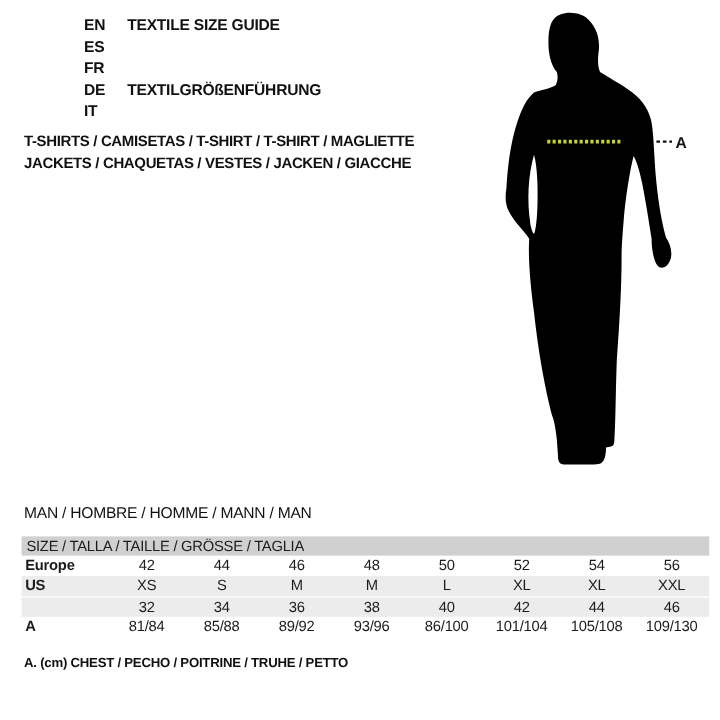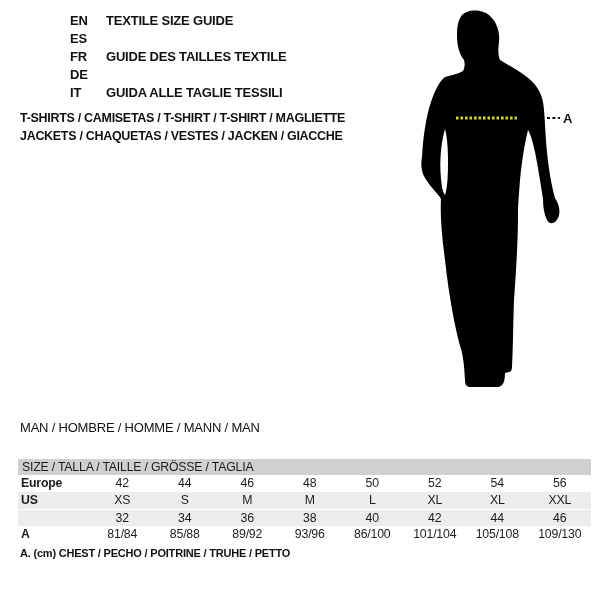--- a/index.html
+++ b/index.html
@@ -15,21 +15,21 @@
   .lang-block{left:22px;top:12px;font-size:13px;font-weight:700;letter-spacing:-0.2px;}
   .lang-row{display:flex;height:18px;line-height:18px;}
   .lang-code{width:36px;padding-left:48px;}
   
   .categories{left:20px;top:109px;font-size:12.5px;font-weight:700;line-height:18px;letter-spacing:-0.3px;}
   
   .figure{left:395px;top:2px;width:180px;height:398px;}
   
   .section-title{left:20px;top:420px;font-size:13px;font-weight:400;letter-spacing:-0.2px;}
   
-  .size-table{left:18px;top:459px;width:573px;font-size:12.3px;color:#1c1c1c;letter-spacing:-0.2px;}
+  .size-table{left:18px;top:447px;width:573px;font-size:12.3px;color:#1c1c1c;letter-spacing:-0.2px;}
   .thead{background:var(--table-header-bg,#d0d0d0);height:16px;line-height:16px;padding-left:4px;}
   .trow{display:flex;height:17px;line-height:17px;box-sizing:border-box;}
   .trow.shaded{background:var(--table-row-shaded-bg,#ececec);}
   .trow.sep{border-top:1px solid #ffffff;line-height:16px;align-items:center;}
   .rlabel{width:70px;padding-left:3px;font-weight:bold;}
   .cell{flex:1;text-align:center;}
   
   .footnote{left:20px;top:547px;font-size:11px;font-weight:700;letter-spacing:-0.2px;}
 </style>
 </head>
@@ -38,28 +38,27 @@
 <div class="abs lang-block">
   <div class="lang-row">
     <span class="lang-code">EN</span>
     <span>TEXTILE SIZE GUIDE</span>
   </div>
   <div class="lang-row">
     <span class="lang-code">ES</span>
   </div>
   <div class="lang-row">
     <span class="lang-code">FR</span>
-    <span>GUIDE DES TAILLES TEXTILE</span>
   </div>
   <div class="lang-row">
     <span class="lang-code">DE</span>
+    <span>TEXTILGRÖßENFÜHRUNG</span>
   </div>
   <div class="lang-row">
     <span class="lang-code">IT</span>
-    <span>GUIDA ALLE TAGLIE TESSILI</span>
   </div>
 </div>
 
 <div class="abs categories">
   <div>T-SHIRTS / CAMISETAS / T-SHIRT / T-SHIRT / MAGLIETTE</div>
   <div>JACKETS / CHAQUETAS / VESTES / JACKEN / GIACCHE</div>
 </div>
 
 <svg class="abs figure" viewBox="0 0 180 398" xmlns="http://www.w3.org/2000/svg">
   <path fill="#000000" d="

